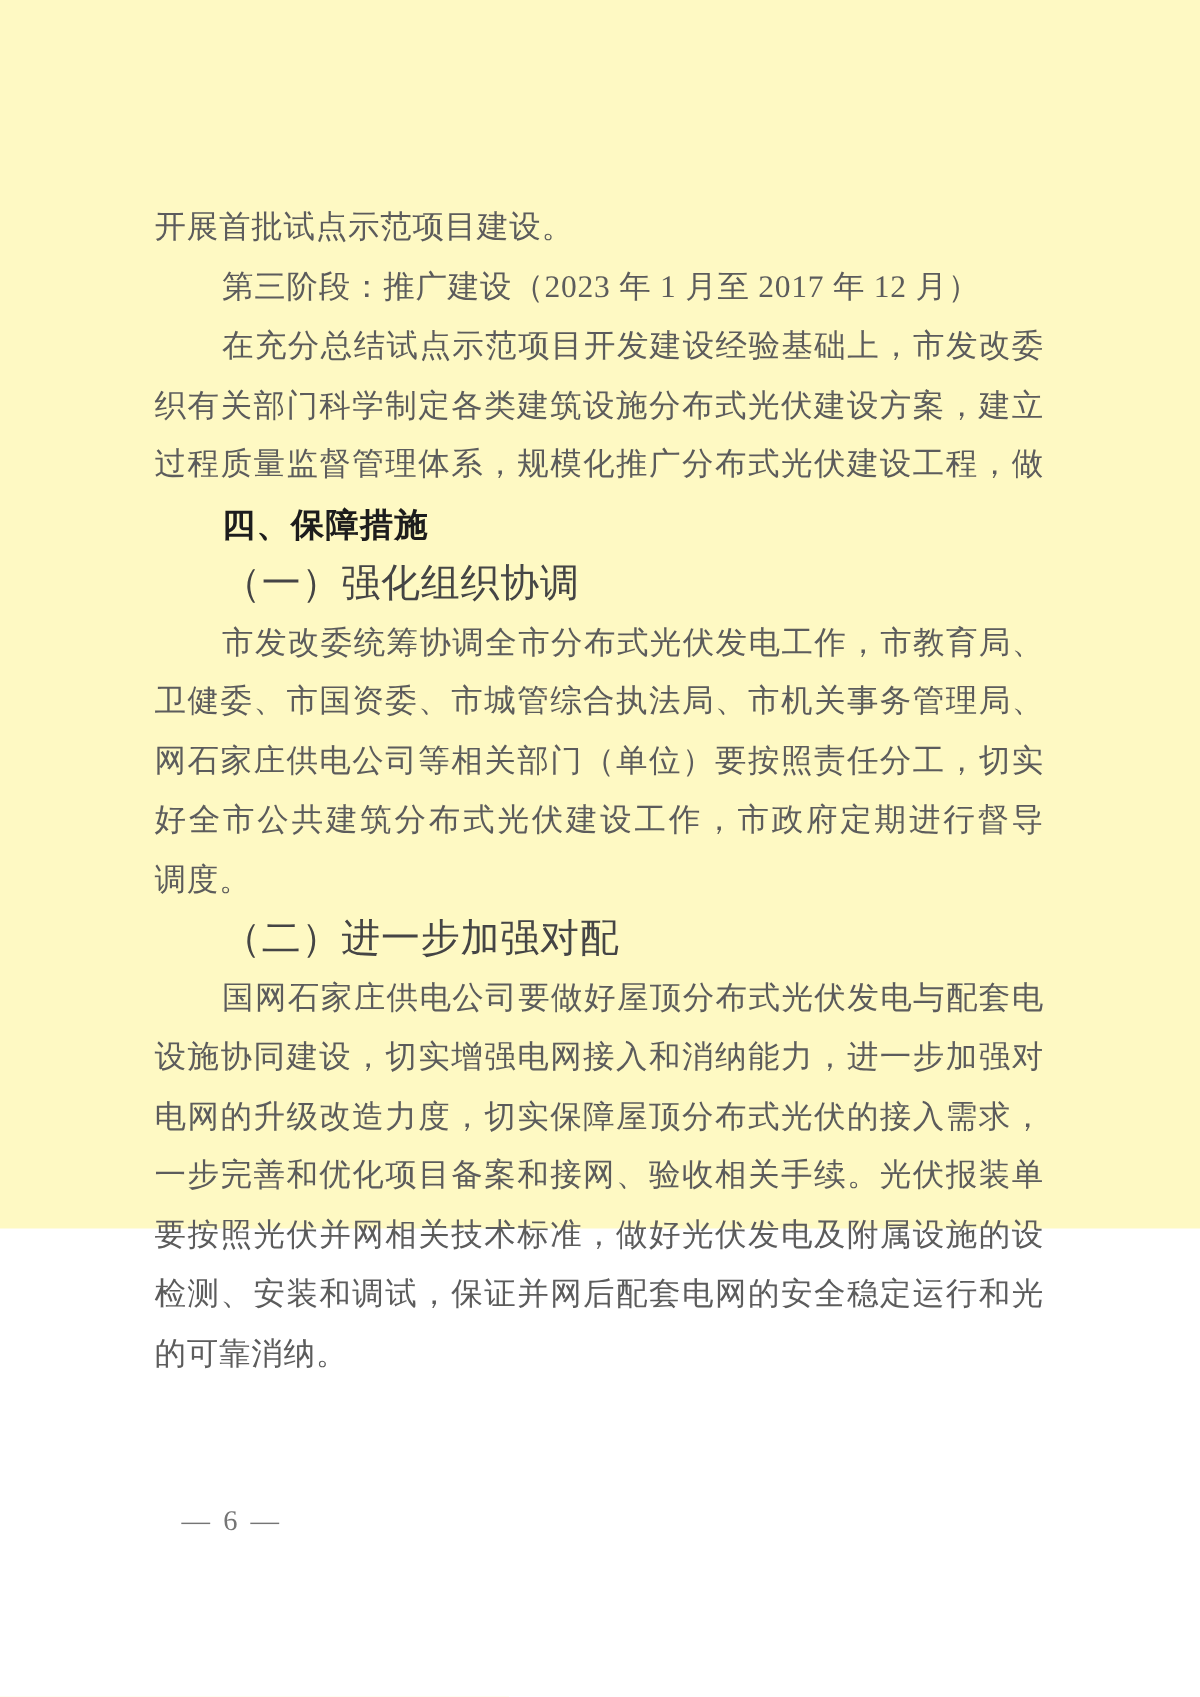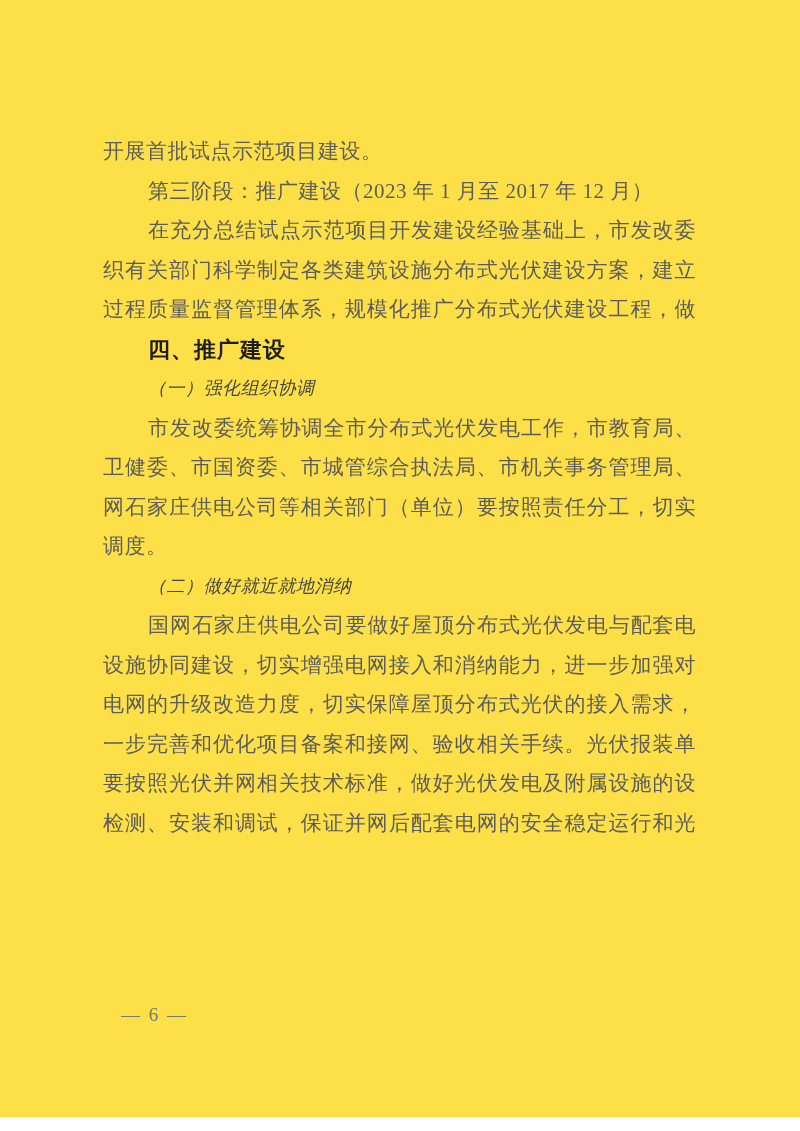--- a/index.html
+++ b/index.html
@@ -11,22 +11,22 @@
     width: 800px;
     height: 1131px;
     position: relative;
     font-family: "Liberation Serif", "DejaVu Serif", serif;
     overflow: hidden;
   }
   .page {
     position: absolute;
     left: 0; top: 0;
     width: 800px;
-    height: 1117px;
-    background: #fde047;
+    height: 819px;
+    background: #fef9c3;
   }
   .content {
     position: absolute;
     left: 103px;
     top: 132px;
     width: 593px;
   }
   .line {
     height: 39.5px;
     line-height: 39.5px;
@@ -44,23 +44,22 @@
     text-justify: inter-character;
   }
   .h1 {
     font-family: "Liberation Sans", "DejaVu Sans", sans-serif;
     font-weight: 700;
     font-size: 22px;
     letter-spacing: 1px;
     color: #1d1d1d;
   }
   .h2 {
-    font-size: 18px;
+    font-size: 26px;
     color: #454545;
-    font-style: italic;
   }
   .footer {
     position: absolute;
     left: 121px;
     top: 1002px;
     height: 26px;
     line-height: 26px;
     font-size: 19px;
     letter-spacing: 2px;
     color: #757575;
@@ -70,28 +69,30 @@
 </head>
 <body>
 
 <div class="page">
   <div class="content">
     <div class="line body">开展首批试点示范项目建设。</div>
     <div class="line body indent">第三阶段：推广建设（2023 年 1 月至 2017 年 12 月）</div>
     <div class="line body indent fill">在充分总结试点示范项目开发建设经验基础上，市发改委组</div>
     <div class="line body fill">织有关部门科学制定各类建筑设施分布式光伏建设方案，建立全</div>
     <div class="line body fill">过程质量监督管理体系，规模化推广分布式光伏建设工程，做好</div>
-    <div class="line h1 indent">四、推广建设</div>
+    <div class="line h1 indent">四、保障措施</div>
     <div class="line h2 indent">（一）强化组织协调</div>
     <div class="line body indent fill">市发改委统筹协调全市分布式光伏发电工作，市教育局、市</div>
     <div class="line body fill">卫健委、市国资委、市城管综合执法局、市机关事务管理局、国</div>
     <div class="line body fill">网石家庄供电公司等相关部门（单位）要按照责任分工，切实抓</div>
+    <div class="line body fill">好全市公共建筑分布式光伏建设工作，市政府定期进行督导</div>
     <div class="line body">调度。</div>
-    <div class="line h2 indent">（二）做好就近就地消纳</div>
+    <div class="line h2 indent">（二）进一步加强对配</div>
     <div class="line body indent fill">国网石家庄供电公司要做好屋顶分布式光伏发电与配套电网</div>
     <div class="line body fill">设施协同建设，切实增强电网接入和消纳能力，进一步加强对配</div>
     <div class="line body fill">电网的升级改造力度，切实保障屋顶分布式光伏的接入需求，进</div>
     <div class="line body fill">一步完善和优化项目备案和接网、验收相关手续。光伏报装单位</div>
     <div class="line body fill">要按照光伏并网相关技术标准，做好光伏发电及附属设施的设备</div>
     <div class="line body fill">检测、安装和调试，保证并网后配套电网的安全稳定运行和光伏</div>
+    <div class="line body">的可靠消纳。</div>
   </div>
   <div class="footer">— 6 —</div>
 </div>
 
 </body></html>

